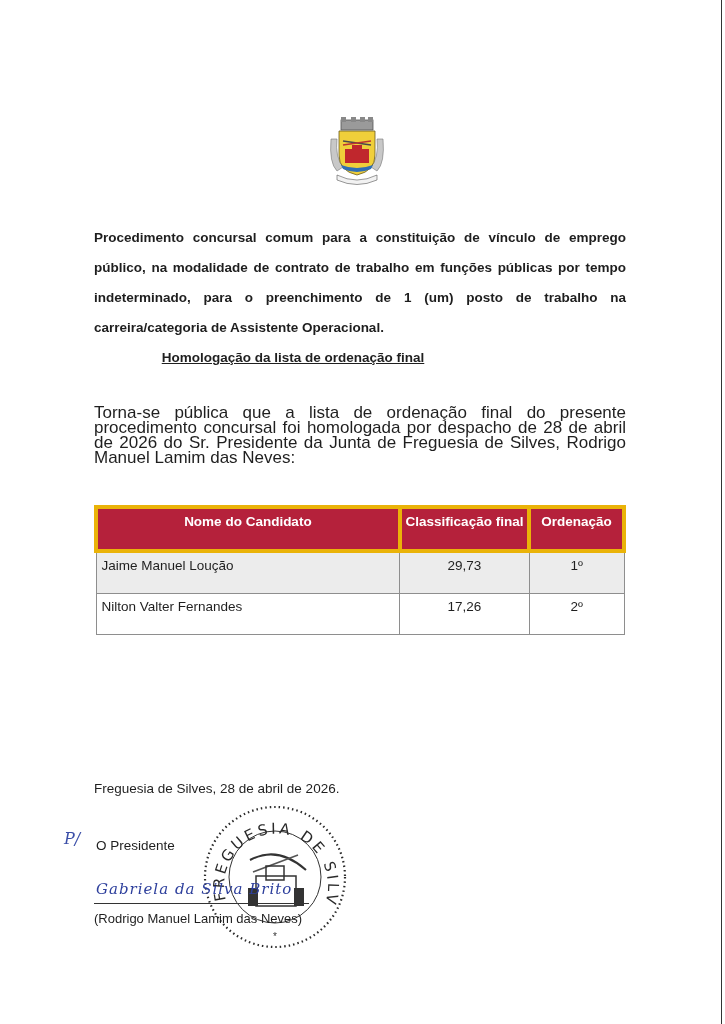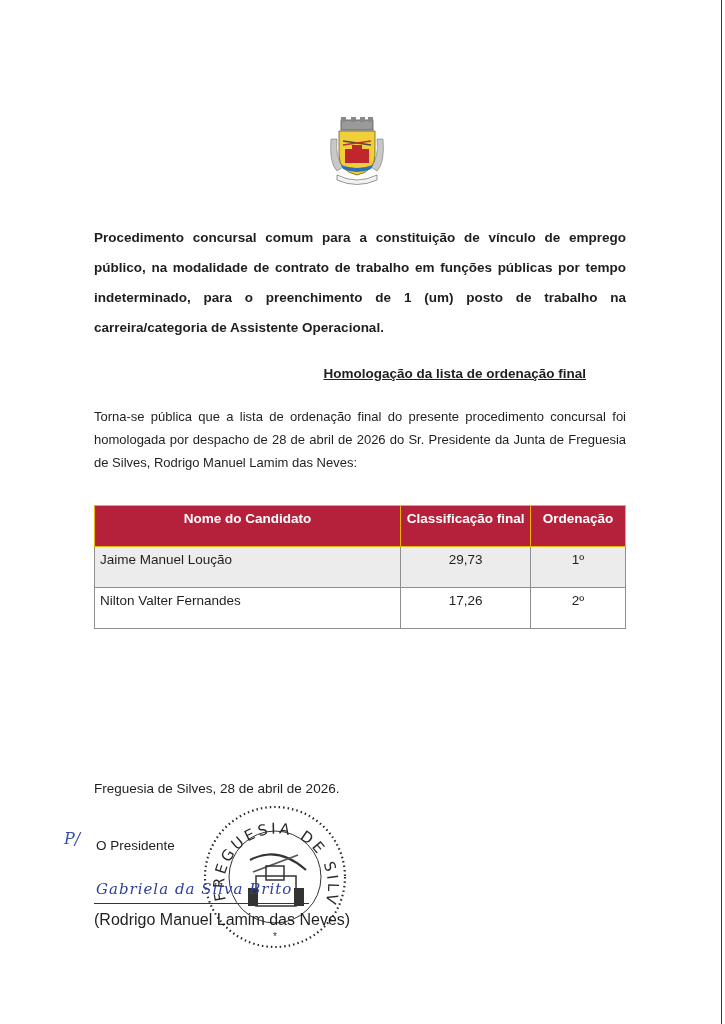--- a/index.html
+++ b/index.html
@@ -8,48 +8,48 @@
     font-family: "Liberation Sans", sans-serif; color: #1f1f1f;
   }
   .page-edge { position: absolute; right: 3px; top: 0; width: 1px; height: 1024px; background: #333; }
   .crest { position: absolute; left: 327px; top: 117px; width: 60px; height: 72px; }
   .title {
     position: absolute; left: 94px; top: 207px; width: 532px;
     font-weight: bold; font-size: 13.5px; line-height: 30px; text-align: justify;
     text-align-last: left; color: #1e1e1e; margin-top: 16px;
   }
   .subtitle {
-    position: absolute; left: 0; width: 586px; top: 366px; text-align: right;
+    position: absolute; left: 0; width: 586px; top: 350px; text-align: center;
     font-weight: bold; font-size: 13.5px; text-decoration: underline;
   }
   .intro {
     position: absolute; left: 94px; top: 405px; width: 532px;
-    font-size: 13px; line-height: 23px; text-align: justify; text-align-last: left;
+    font-size: 17px; line-height: 15px; text-align: justify; text-align-last: left;
   }
   table.results {
     position: absolute; left: 94px; top: 505px; width: 532px;
     border-collapse: collapse; font-size: 13.5px;
   }
   table.results th {
     background: #b5213b; color: #ffffff; font-weight: bold; height: 34px;
-    text-align: center; vertical-align: top; padding-top: 5px; border: 1px solid #eab308;
+    text-align: center; vertical-align: top; padding-top: 5px; border: 4px solid #eab308;
   }
   table.results td {
     height: 34px; vertical-align: top; padding-top: 5px; border: 1px solid #8e8e8e;
   }
   table.results tr.shaded td { background: #ececec; }
   td.name { padding-left: 5px; text-align: left; }
   td.score, td.rank { text-align: center; }
   col.c1 { width: 307px; } col.c2 { width: 130px; } col.c3 { width: 95px; }
   .place-date { position: absolute; left: 94px; top: 781px; font-size: 13.5px; }
   .sig-initials { position: absolute; left: 64px; top: 829px; font-size: 16px; color: #3b4fa8; font-family: "DejaVu Serif", serif; font-style: italic; }
   .role { position: absolute; left: 96px; top: 838px; font-size: 13.5px; }
   .signature { position: absolute; left: 96px; top: 880px; font-size: 15px; color: #2d3f9c; font-family: "DejaVu Serif", serif; font-style: italic; letter-spacing: 1px; }
   .sig-line { position: absolute; left: 94px; top: 903px; width: 215px; height: 1px; background: #333; }
-  .signer { position: absolute; left: 94px; top: 911px; font-size: 16px; text-align: right; }
+  .signer { position: absolute; left: 94px; top: 911px; font-size: 13px; text-align: right; }
   .stamp { position: absolute; left: 198px; top: 800px; width: 155px; height: 155px; }
 </style>
 </head>
 <body>
 
 <div class="page-edge"></div>
 
 <svg class="crest" viewBox="0 0 60 72">
   <rect x="14" y="3" width="32" height="10" fill="#9a9a9a" stroke="#555" stroke-width="0.8"></rect>
   <rect x="14" y="0" width="5" height="5" fill="#888"></rect>

